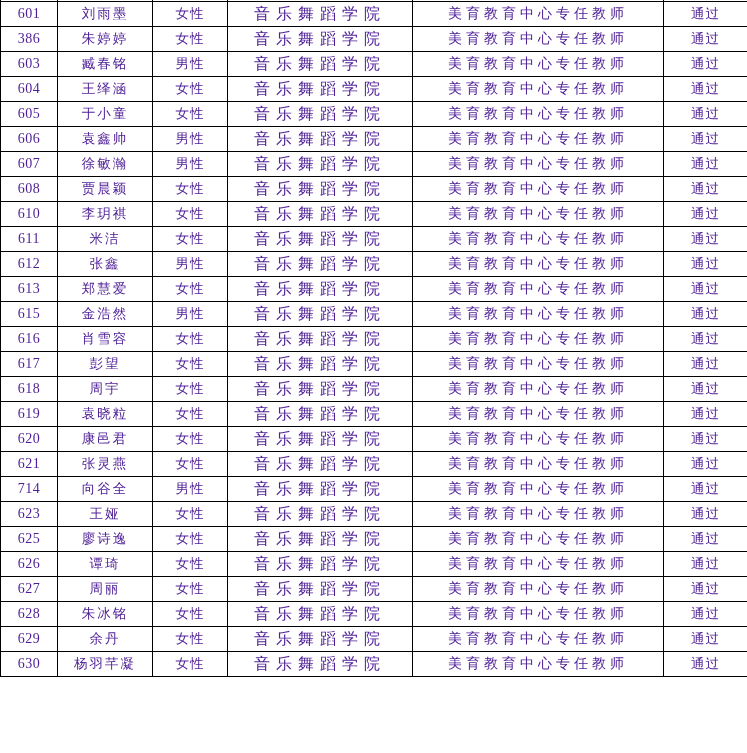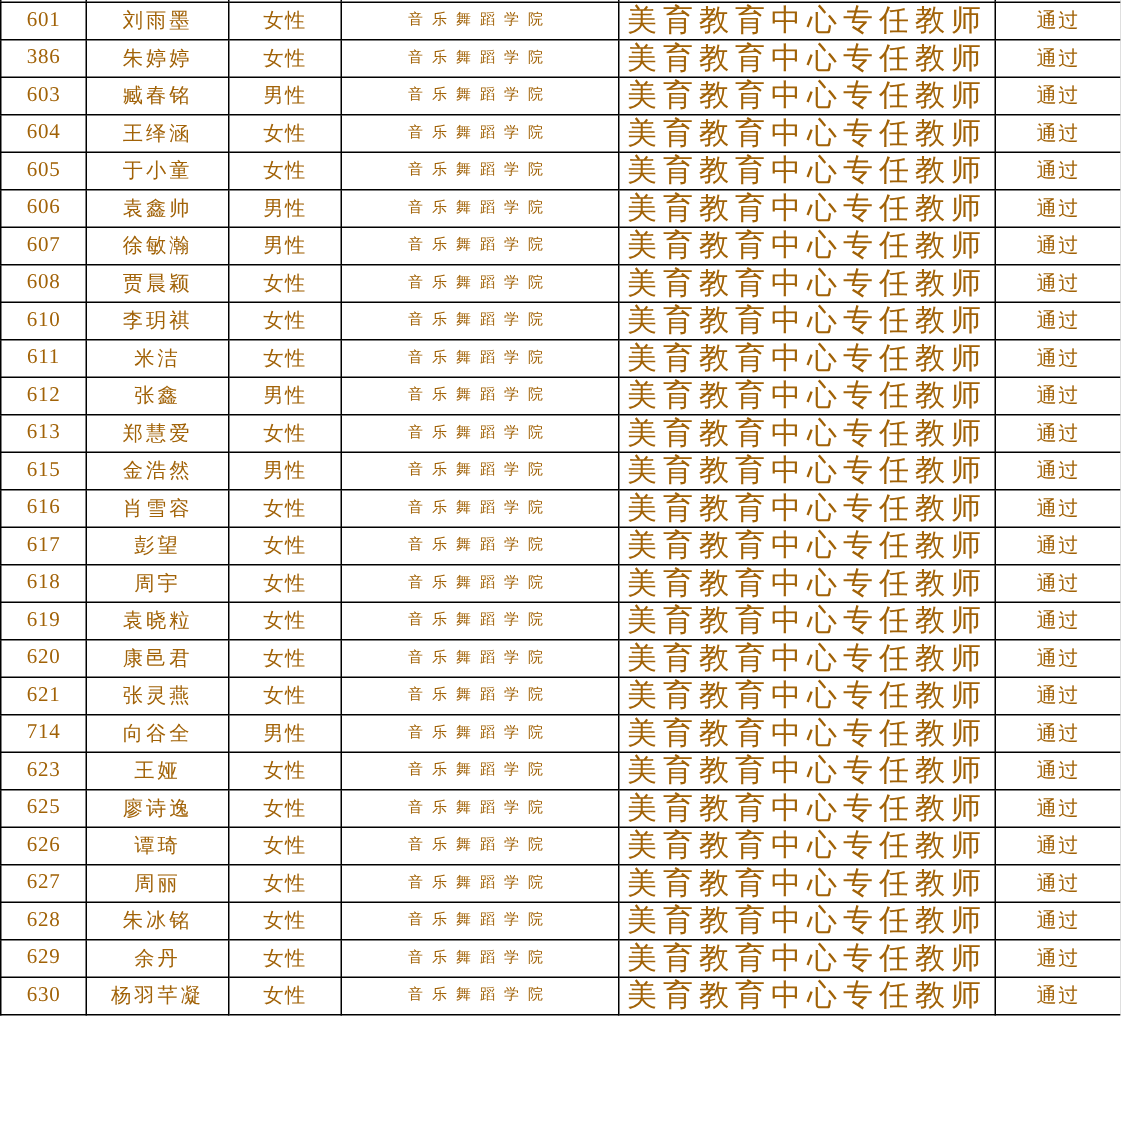--- a/index.html
+++ b/index.html
@@ -7,21 +7,21 @@
     padding: 0;
     background: #ffffff;
   }
   .sheet {
     position: relative;
     width: 747px;
     height: 753px;
     background: #ffffff;
     overflow: hidden;
     font-family: "Liberation Serif", "DejaVu Serif", serif;
-    color: #a16207;
+    color: #4c1d95;
   }
   table.results {
     border-collapse: collapse;
     table-layout: fixed;
     width: 747px;
   }
   
   table.cut-strip td {
     height: 1px;
     padding: 0;
@@ -44,25 +44,25 @@
   }
   table.main td.cell-number {
     font-size: 14px;
     letter-spacing: 0.5px;
   }
   table.main td.cell-name {
     letter-spacing: 2px;
   }
   table.main td.cell-college {
     letter-spacing: 6px;
-    font-size: 10px;
+    font-size: 16px;
   }
   table.main td.cell-position {
     letter-spacing: 4px;
-    font-size: 20px;
+    font-size: 14px;
   }
   table.main td.cell-result {
     letter-spacing: 1px;
   }
 </style>
 </head>
 <body>
 
 <div class="sheet">
 

